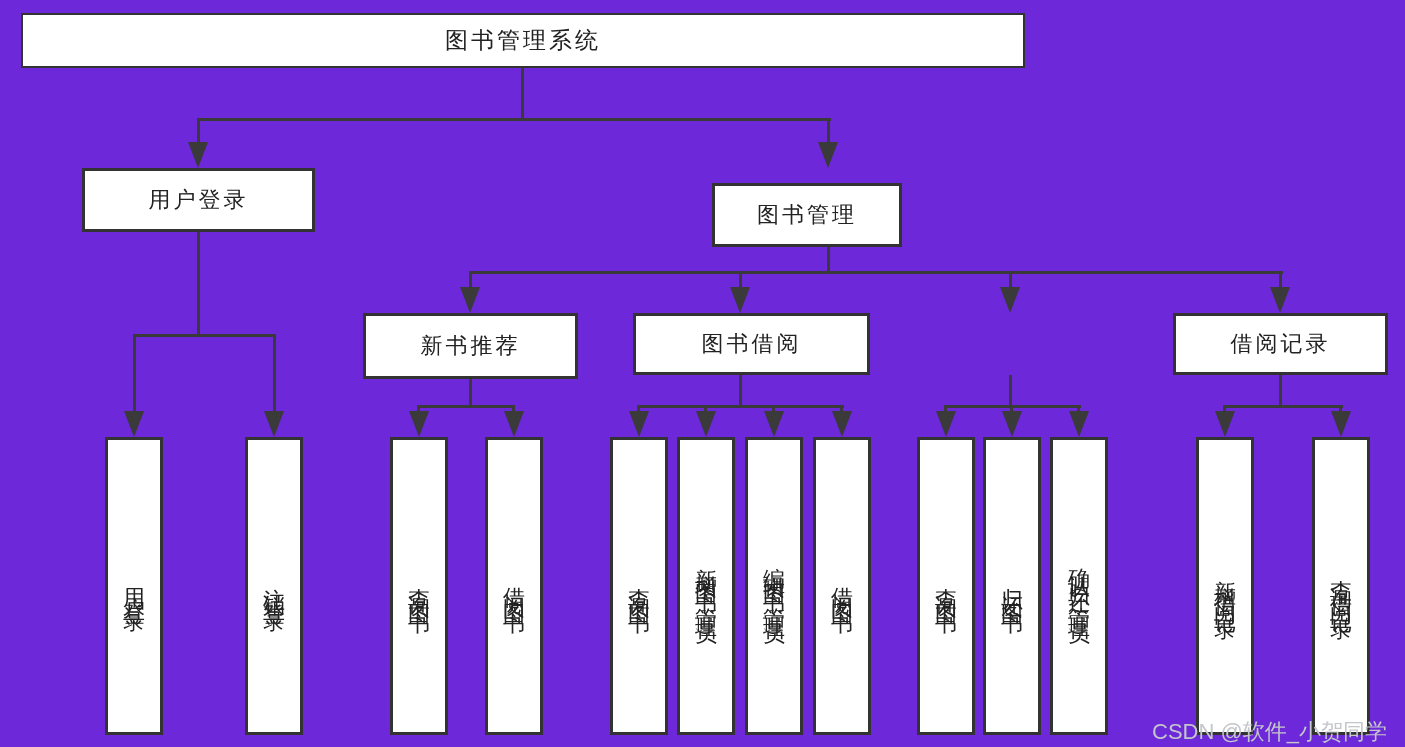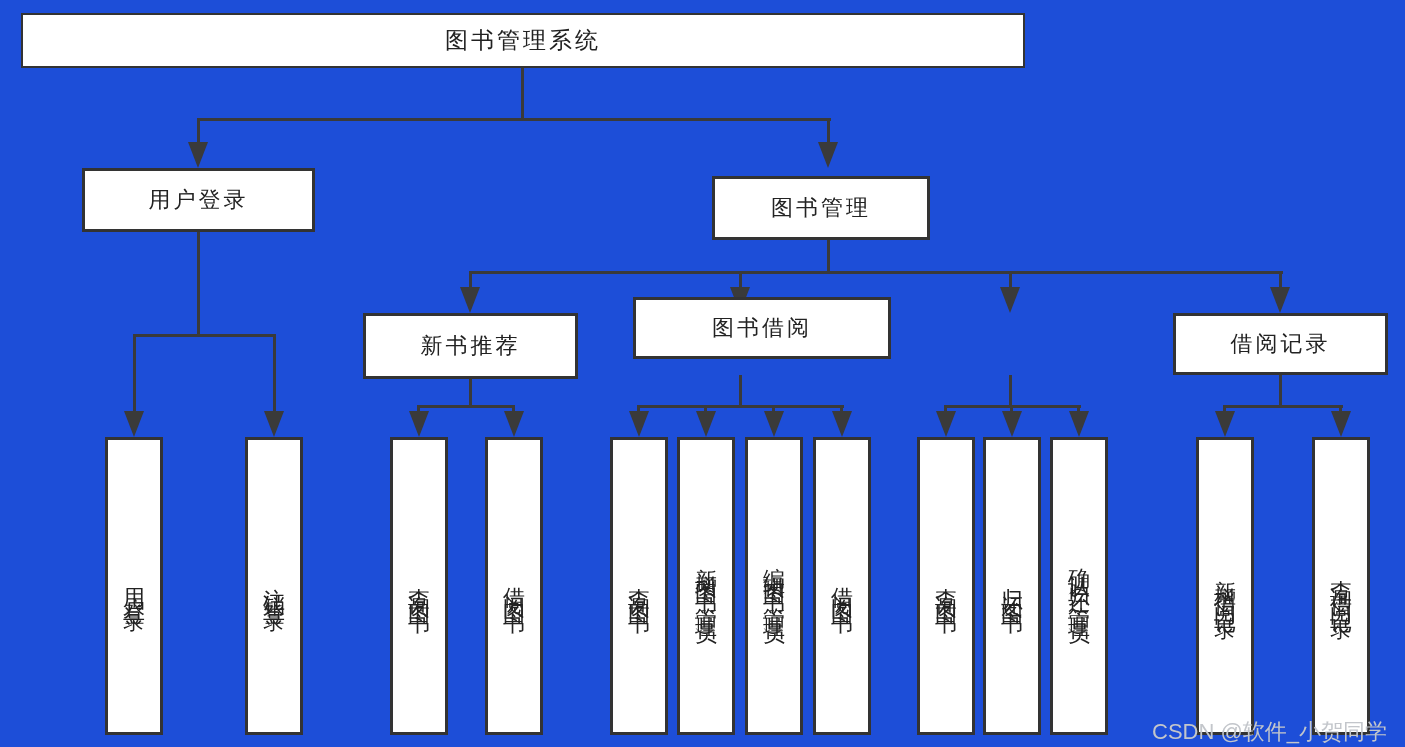--- a/index.html
+++ b/index.html
@@ -1,20 +1,20 @@
 <!DOCTYPE html>
 <html><head>
 <meta charset="utf-8">
 <style>
   html, body { margin: 0; padding: 0; background: #ffffff; }
   .canvas {
     position: relative;
     width: 1405px;
     height: 747px;
-    background: #1d4ed8;
+    background: #6d28d9;
     font-family: "Liberation Sans", sans-serif;
     overflow: hidden;
   }
   .box {
     position: absolute;
     background: #ffffff;
     border: 3px solid #333333;
     box-sizing: border-box;
     display: flex;
     align-items: center;
@@ -75,21 +75,21 @@
   <div class="vline" style="left:521px; top:68px; height:52px;"></div>
   <div class="hline" style="left:197px; top:118px; width:634px;"></div>
   <div class="vline" style="left:197px; top:118px; height:28px;"></div>
   <div class="arrow" style="left:188px; top:142px;"></div>
   <div class="vline" style="left:827px; top:118px; height:28px;"></div>
   <div class="arrow" style="left:818px; top:142px;"></div>
 
   <div class="box" style="left:82px; top:168px; width:233px; height:64px;">
     <span class="hlabel">用户登录</span>
   </div>
-  <div class="box" style="left:712px; top:176px; width:218px; height:64px;">
+  <div class="box" style="left:712px; top:183px; width:190px; height:64px;">
     <span class="hlabel">图书管理</span>
   </div>
 
   <div class="vline" style="left:197px; top:231px; height:106px;"></div>
   <div class="hline" style="left:133px; top:334px; width:143px;"></div>
   <div class="vline" style="left:133px; top:334px; height:78px;"></div>
   <div class="arrow" style="left:124px; top:411px;"></div>
   <div class="vline" style="left:273px; top:334px; height:78px;"></div>
   <div class="arrow" style="left:264px; top:411px;"></div>
 
@@ -100,21 +100,21 @@
   <div class="vline" style="left:739px; top:271px; height:18px;"></div>
   <div class="arrow" style="left:730px; top:287px;"></div>
   <div class="vline" style="left:1009px; top:271px; height:18px;"></div>
   <div class="arrow" style="left:1000px; top:287px;"></div>
   <div class="vline" style="left:1279px; top:271px; height:18px;"></div>
   <div class="arrow" style="left:1270px; top:287px;"></div>
 
   <div class="box" style="left:363px; top:313px; width:215px; height:66px;">
     <span class="hlabel">新书推荐</span>
   </div>
-  <div class="box" style="left:633px; top:297px; width:258px; height:62px;">
+  <div class="box" style="left:633px; top:313px; width:237px; height:62px;">
     <span class="hlabel">图书借阅</span>
   </div>
   <div class="box" style="left:1173px; top:313px; width:215px; height:62px;">
     <span class="hlabel">借阅记录</span>
   </div>
 
   <div class="vline" style="left:469px; top:375px; height:33px;"></div>
   <div class="hline" style="left:417px; top:405px; width:98px;"></div>
   <div class="vline" style="left:417px; top:405px; height:10px;"></div>
   <div class="arrow" style="left:409px; top:411px;"></div>

